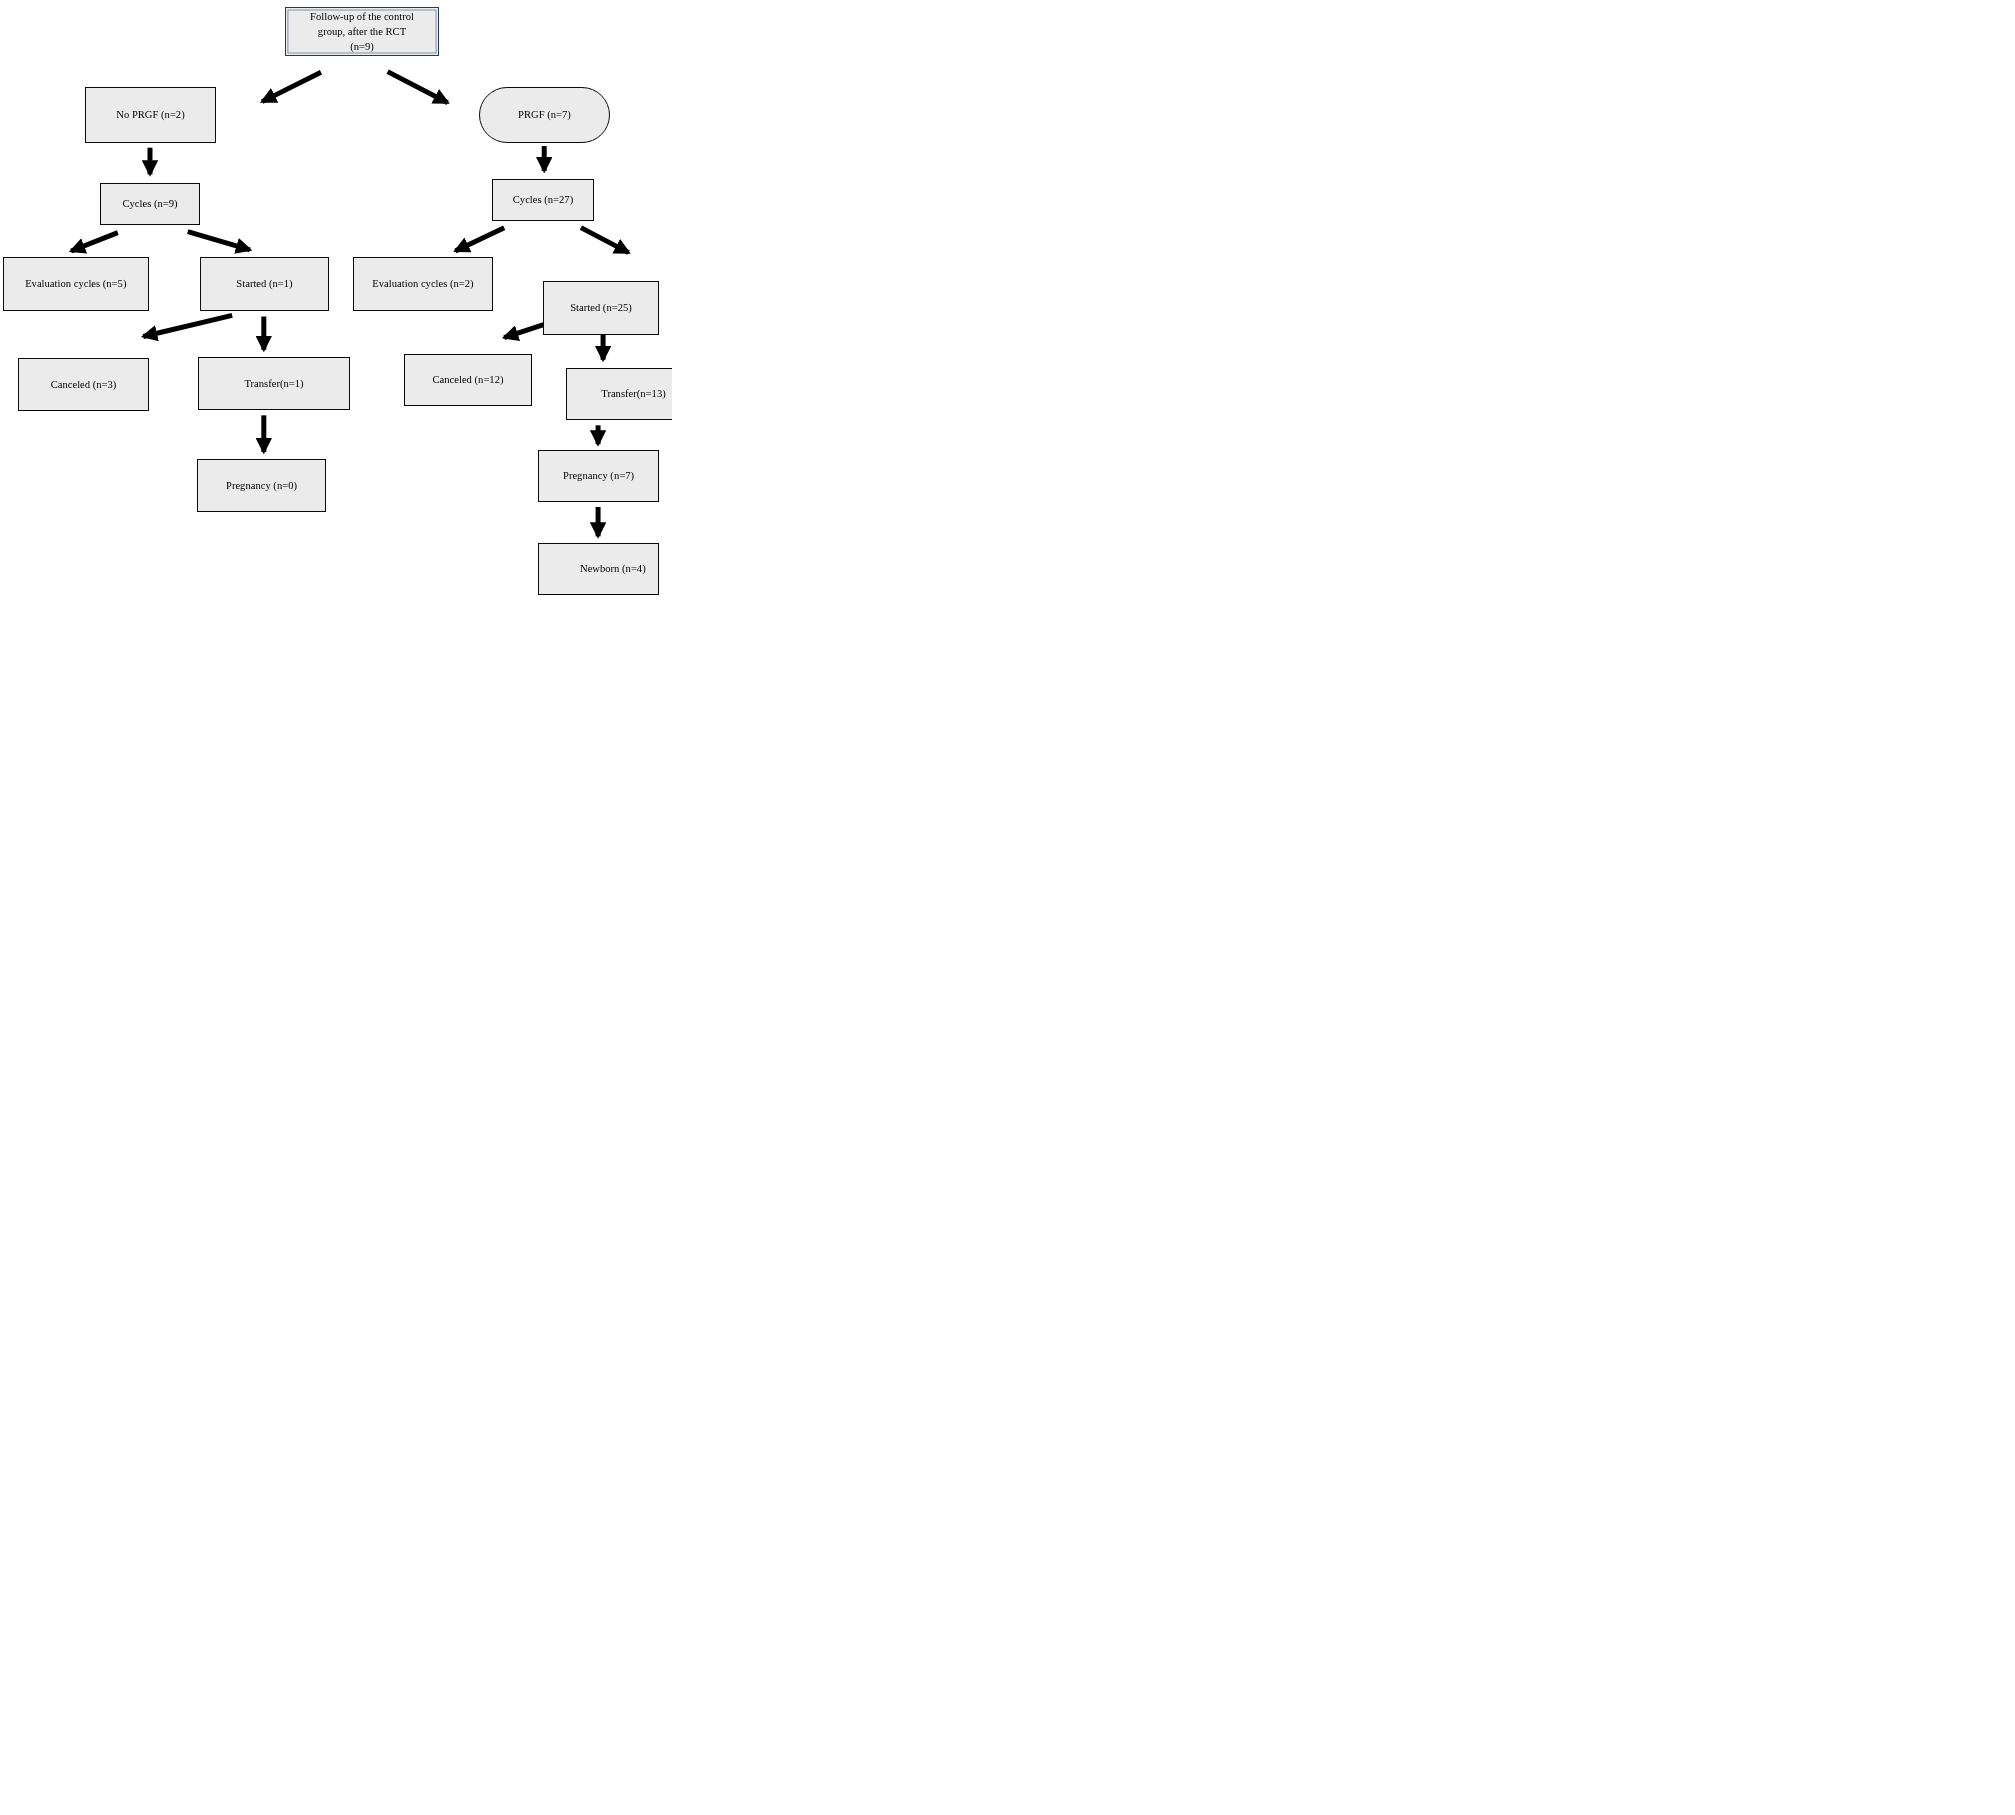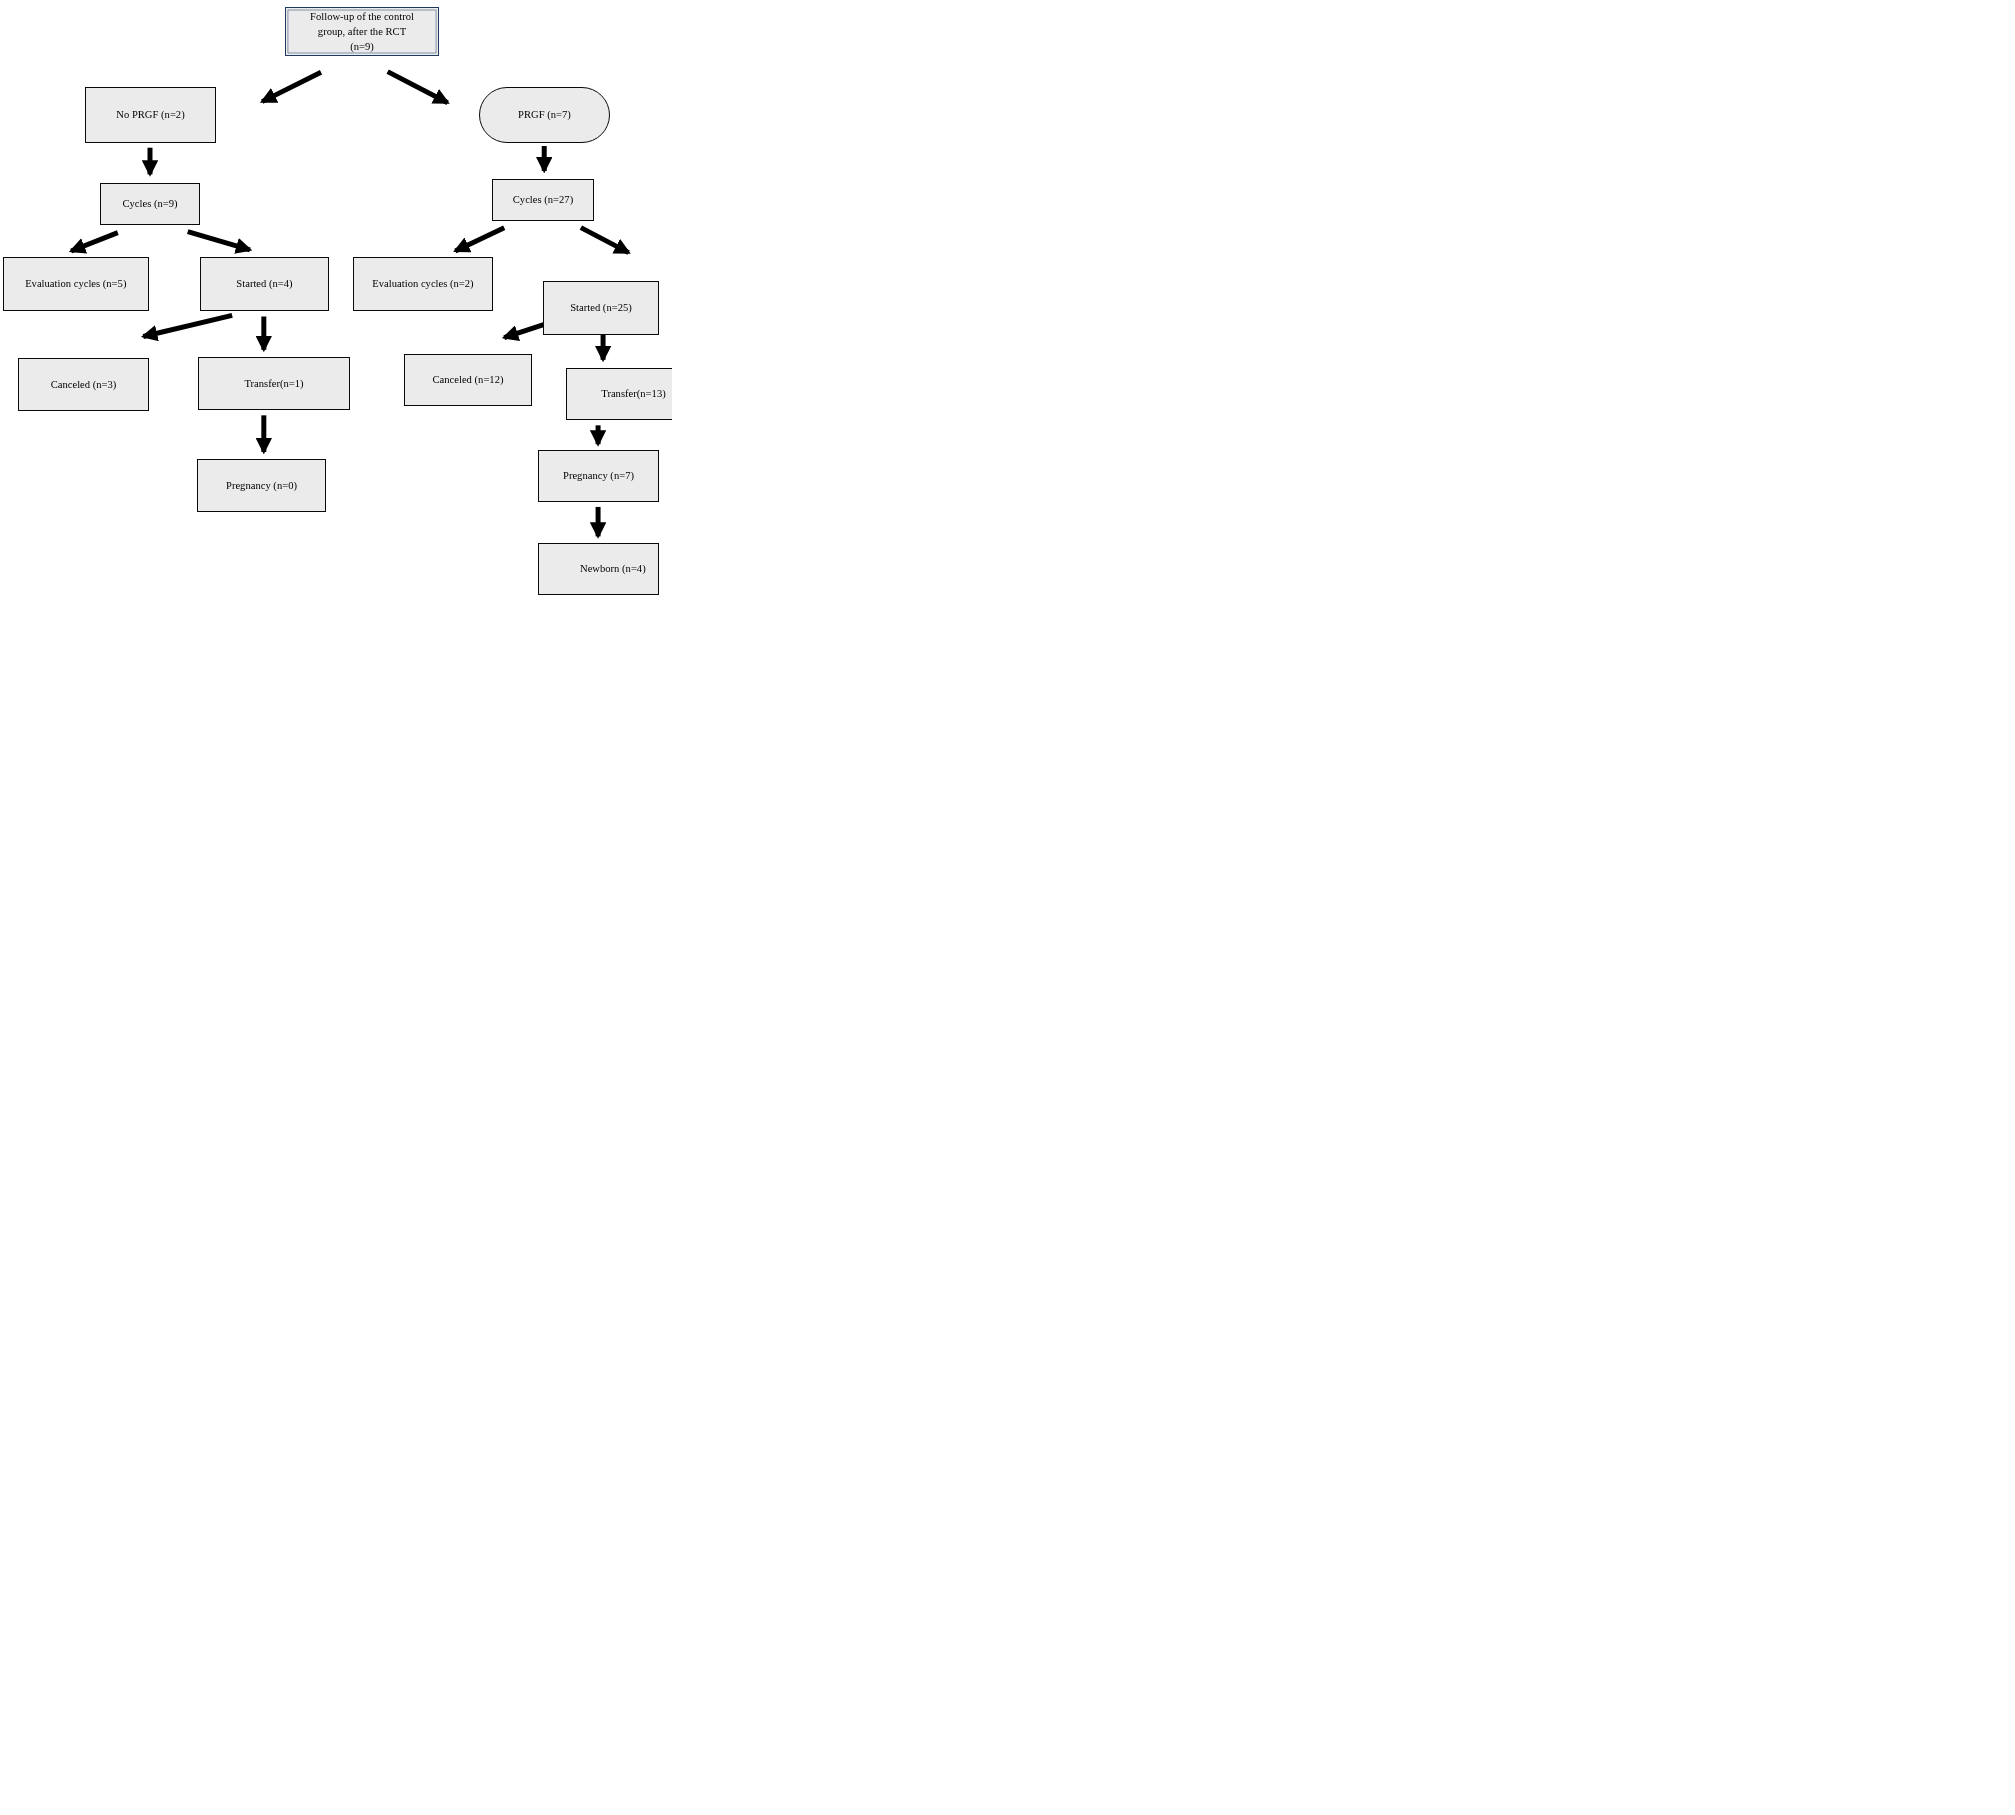--- a/index.html
+++ b/index.html
@@ -75,21 +75,21 @@
   <div class="node" style="left:85px; top:87px; width:131px; height:56px;">No PRGF (n=2)</div>
 
   <div class="node" style="left:479px; top:87px; width:131px; height:56px;border-radius:28px;">PRGF (n=7)</div>
 
   <div class="node" style="left:100px; top:183px; width:100px; height:42px;">Cycles (n=9)</div>
 
   <div class="node" style="left:492px; top:179px; width:102px; height:42px;">Cycles (n=27)</div>
 
   <div class="node" style="left:2.8px;   top:257px; width:146px; height:54px;">Evaluation cycles (n=5)</div>
 
-  <div class="node" style="left:200px; top:257px; width:129px; height:54px;">Started (n=4)</div>
+  <div class="node" style="left:200px; top:257px; width:129px; height:54px;">Started (n=1)</div>
 
   <div class="node" style="left:353px; top:257px; width:140px; height:54px;">Evaluation cycles (n=2)</div>
 
   <div class="node" style="left:543px; top:257px; width:116px; height:54px;margin-top:24px;">Started (n=25)</div>
 
   <div class="node" style="left:18px;  top:358px; width:131px; height:53px;">Canceled (n=3)</div>
 
   <div class="node" style="left:198px; top:357px; width:152px; height:53px;">Transfer(n=1)</div>
 
   <div class="node" style="left:404px; top:354px; width:128px; height:52px;">Canceled (n=12)</div>

